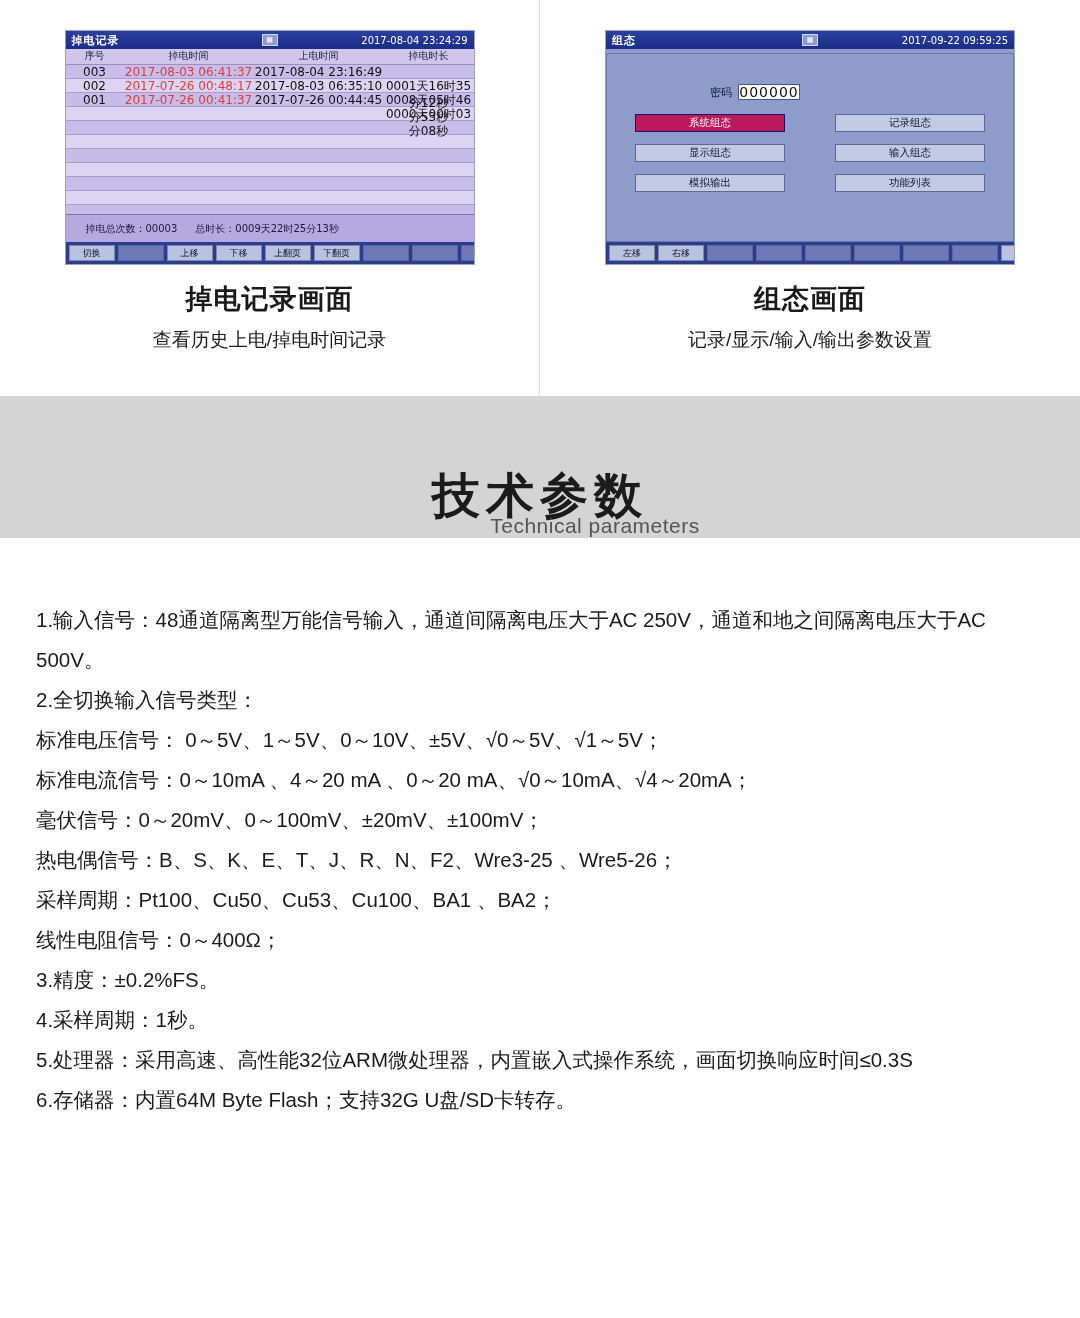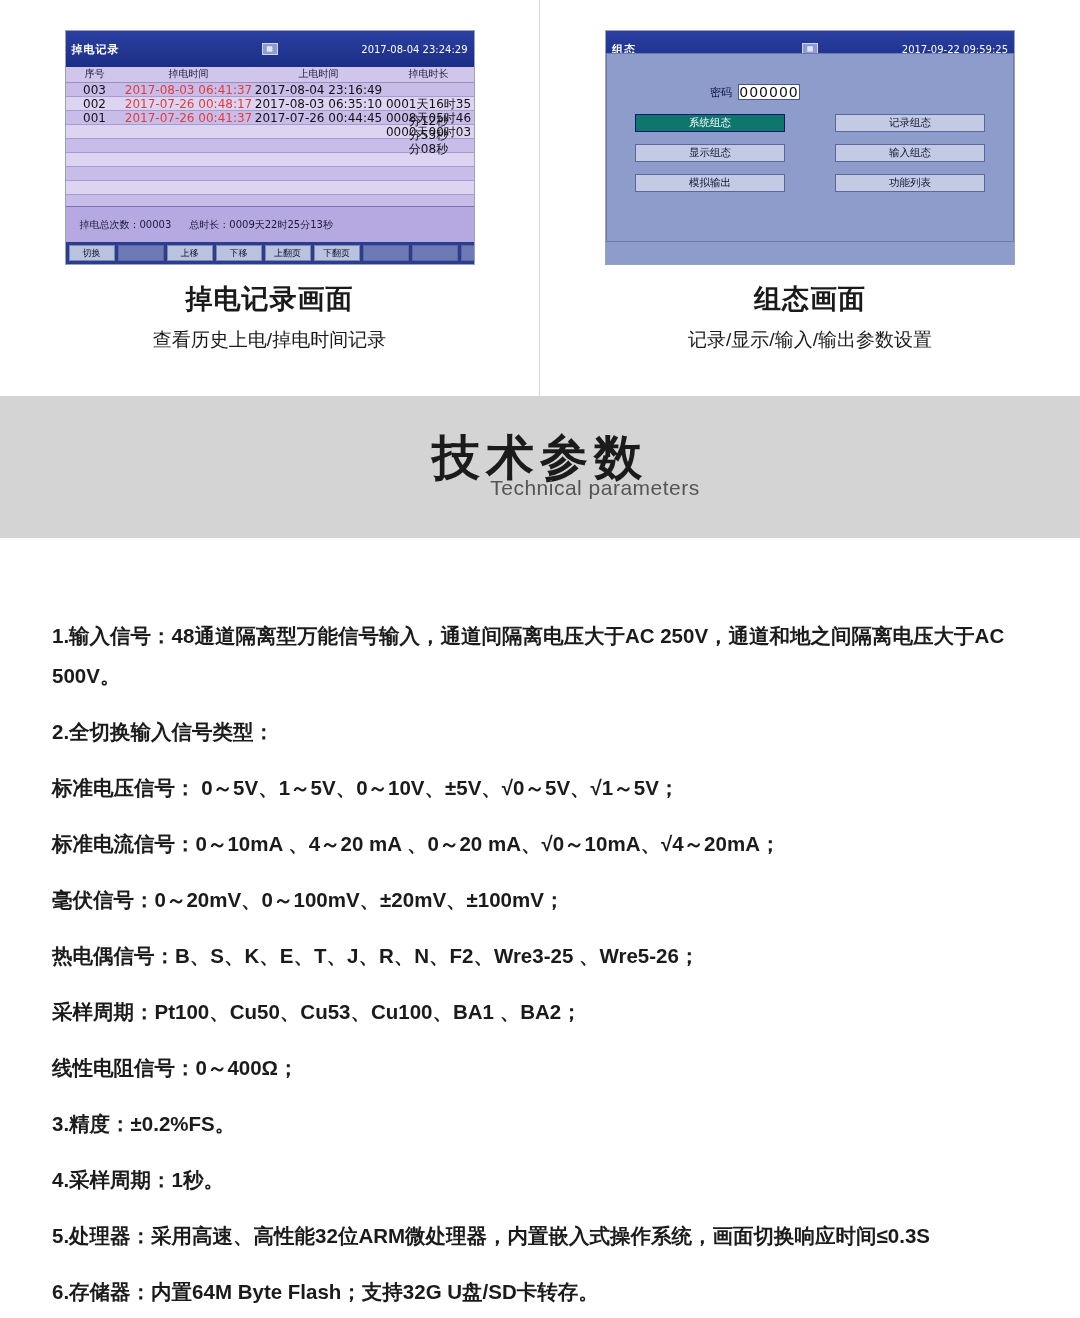--- a/index.html
+++ b/index.html
@@ -33,21 +33,21 @@
     margin-top: 30px;
     border: 1px solid #9aa3b5;
     background: #b9aee0;
     position: relative;
     overflow: hidden;
     font-family: "DejaVu Sans", sans-serif;
   }
 
   
   .scr-title {
-    height: 36px;
+    height: 18px;
     background: linear-gradient(#2a3fa0, #1b2d86);
     color: #ffffff;
     font-size: 11px;
     display: flex;
     align-items: center;
     padding: 0 6px;
     position: relative;
   }
   .scr-title .t-left { font-weight: bold; letter-spacing: 1px; }
   .scr-title .t-icon {
@@ -104,28 +104,28 @@
     height: 14px;
     border-bottom: 1px solid #a79cd2;
   }
   .plog-empty.odd  { background: #c8bde9; }
   .plog-empty.even { background: #ddd4f2; }
 
   .plog-footer {
     position: absolute;
     left: 0; right: 0;
     bottom: 22px;
-    height: 36px;
+    height: 28px;
     background: #b6a9e2;
     border-top: 1px solid #7c6fb5;
     display: flex;
     align-items: center;
     font-size: 10px;
     color: #1a1a3a;
-    padding: 0 14px;
+    padding: 0 20px;
     gap: 18px;
   }
 
   .scr-btnbar {
     position: absolute;
     left: 0; right: 0; bottom: 0;
     height: 22px;
     background: #2c3c8f;
     display: flex;
     align-items: center;
@@ -188,21 +188,21 @@
     height: 18px;
     background: #c3cbe4;
     border: 1px solid #5d6798;
     font-size: 10.5px;
     color: #101434;
     display: flex;
     align-items: center;
     justify-content: center;
   }
   .cfg-btn.sel {
-    background: #0f766e;
+    background: #be185d;
     color: #ffffff;
     border-color: #0d1a6b;
   }
 
   .caption-title {
     margin-top: 16px;
     font-size: 27px;
     font-weight: bold;
     color: #1a1a1a;
     letter-spacing: 1px;
@@ -214,21 +214,21 @@
   }
 
   
   .tech-band {
     width: 1080px;
     height: 142px;
     background: #d4d4d4;
     display: flex;
     flex-direction: column;
     align-items: center;
-    justify-content: center;
+    justify-content: flex-end;
     position: relative;
   }
   .tech-cn {
     font-size: 48px;
     font-weight: bold;
     color: #1b1b1b;
     letter-spacing: 6px;
     line-height: 1;
   }
   .tech-en {
@@ -239,21 +239,21 @@
     letter-spacing: 0.5px;
   }
 
   
   .specs {
     padding: 62px 36px 40px 36px;
     font-size: 20.5px;
     line-height: 1.95;
     color: #1b1b1b;
   }
-  .specs p { margin: 16px; font-weight: bold; }
+  .specs p { margin: 0; }
 </style>
 </head>
 <body>
 
 <div class="panels">
 
   <div class="panel left">
     <div class="screen">
 
       <div class="scr-title">
@@ -340,20 +340,32 @@
         <div class="cfg-grid">
           <div class="cfg-btn sel">系统组态</div>
           <div class="cfg-btn">记录组态</div>
           <div class="cfg-btn">显示组态</div>
           <div class="cfg-btn">输入组态</div>
           <div class="cfg-btn">模拟输出</div>
           <div class="cfg-btn">功能列表</div>
         </div>
       </div>
 
+      <div class="scr-btnbar">
+        <div class="scr-btn">左移</div>
+        <div class="scr-btn">右移</div>
+        <div class="scr-btn blank"></div>
+        <div class="scr-btn blank"></div>
+        <div class="scr-btn blank"></div>
+        <div class="scr-btn blank"></div>
+        <div class="scr-btn blank"></div>
+        <div class="scr-btn blank"></div>
+        <div class="scr-btn">确认</div>
+
+      </div>
     </div>
 
     <div class="caption-title">组态画面</div>
     <div class="caption-sub">记录/显示/输入/输出参数设置</div>
   </div>
 </div>
 
 <div class="tech-band">
   <div class="tech-cn">技术参数</div>
   <div class="tech-en">Technical parameters</div>

